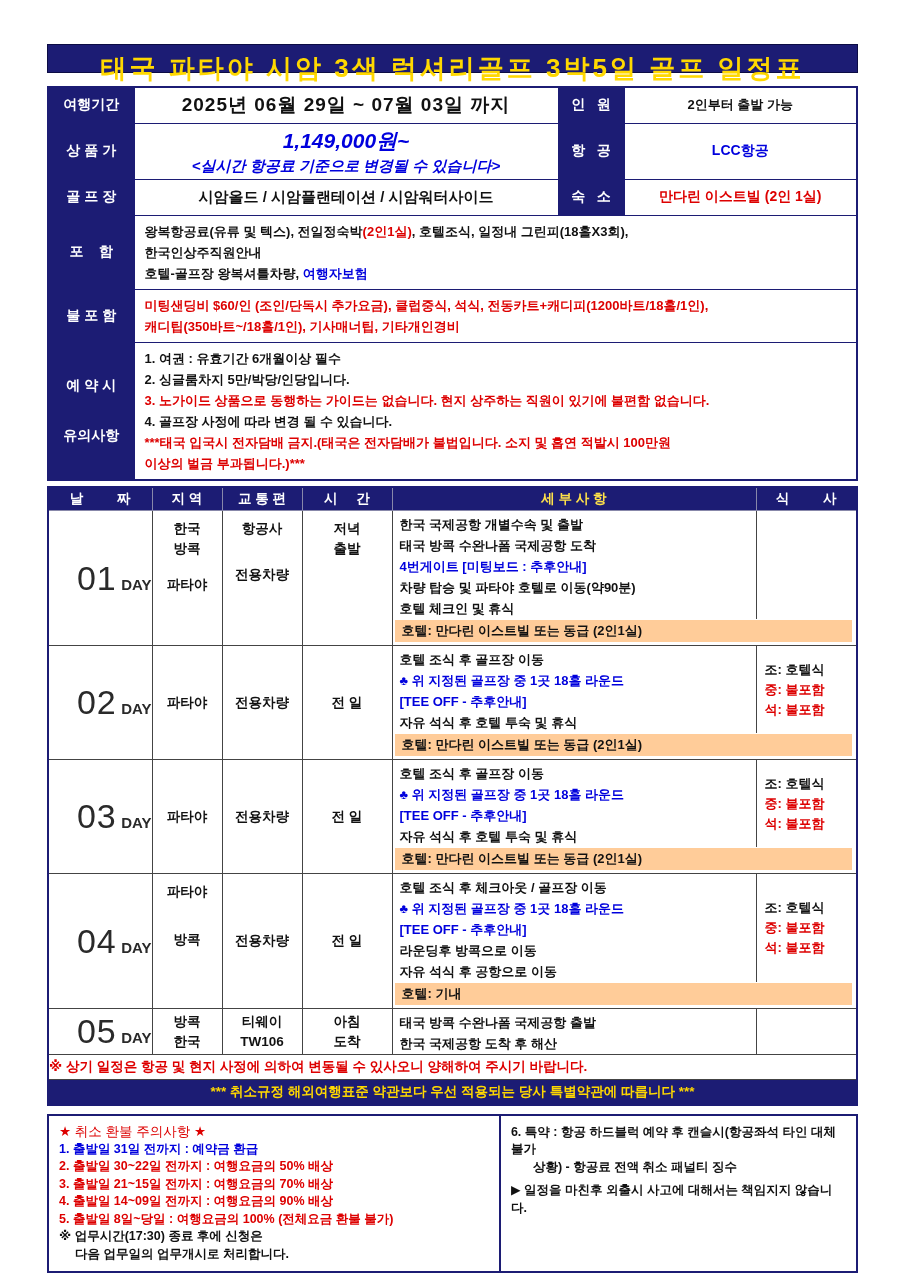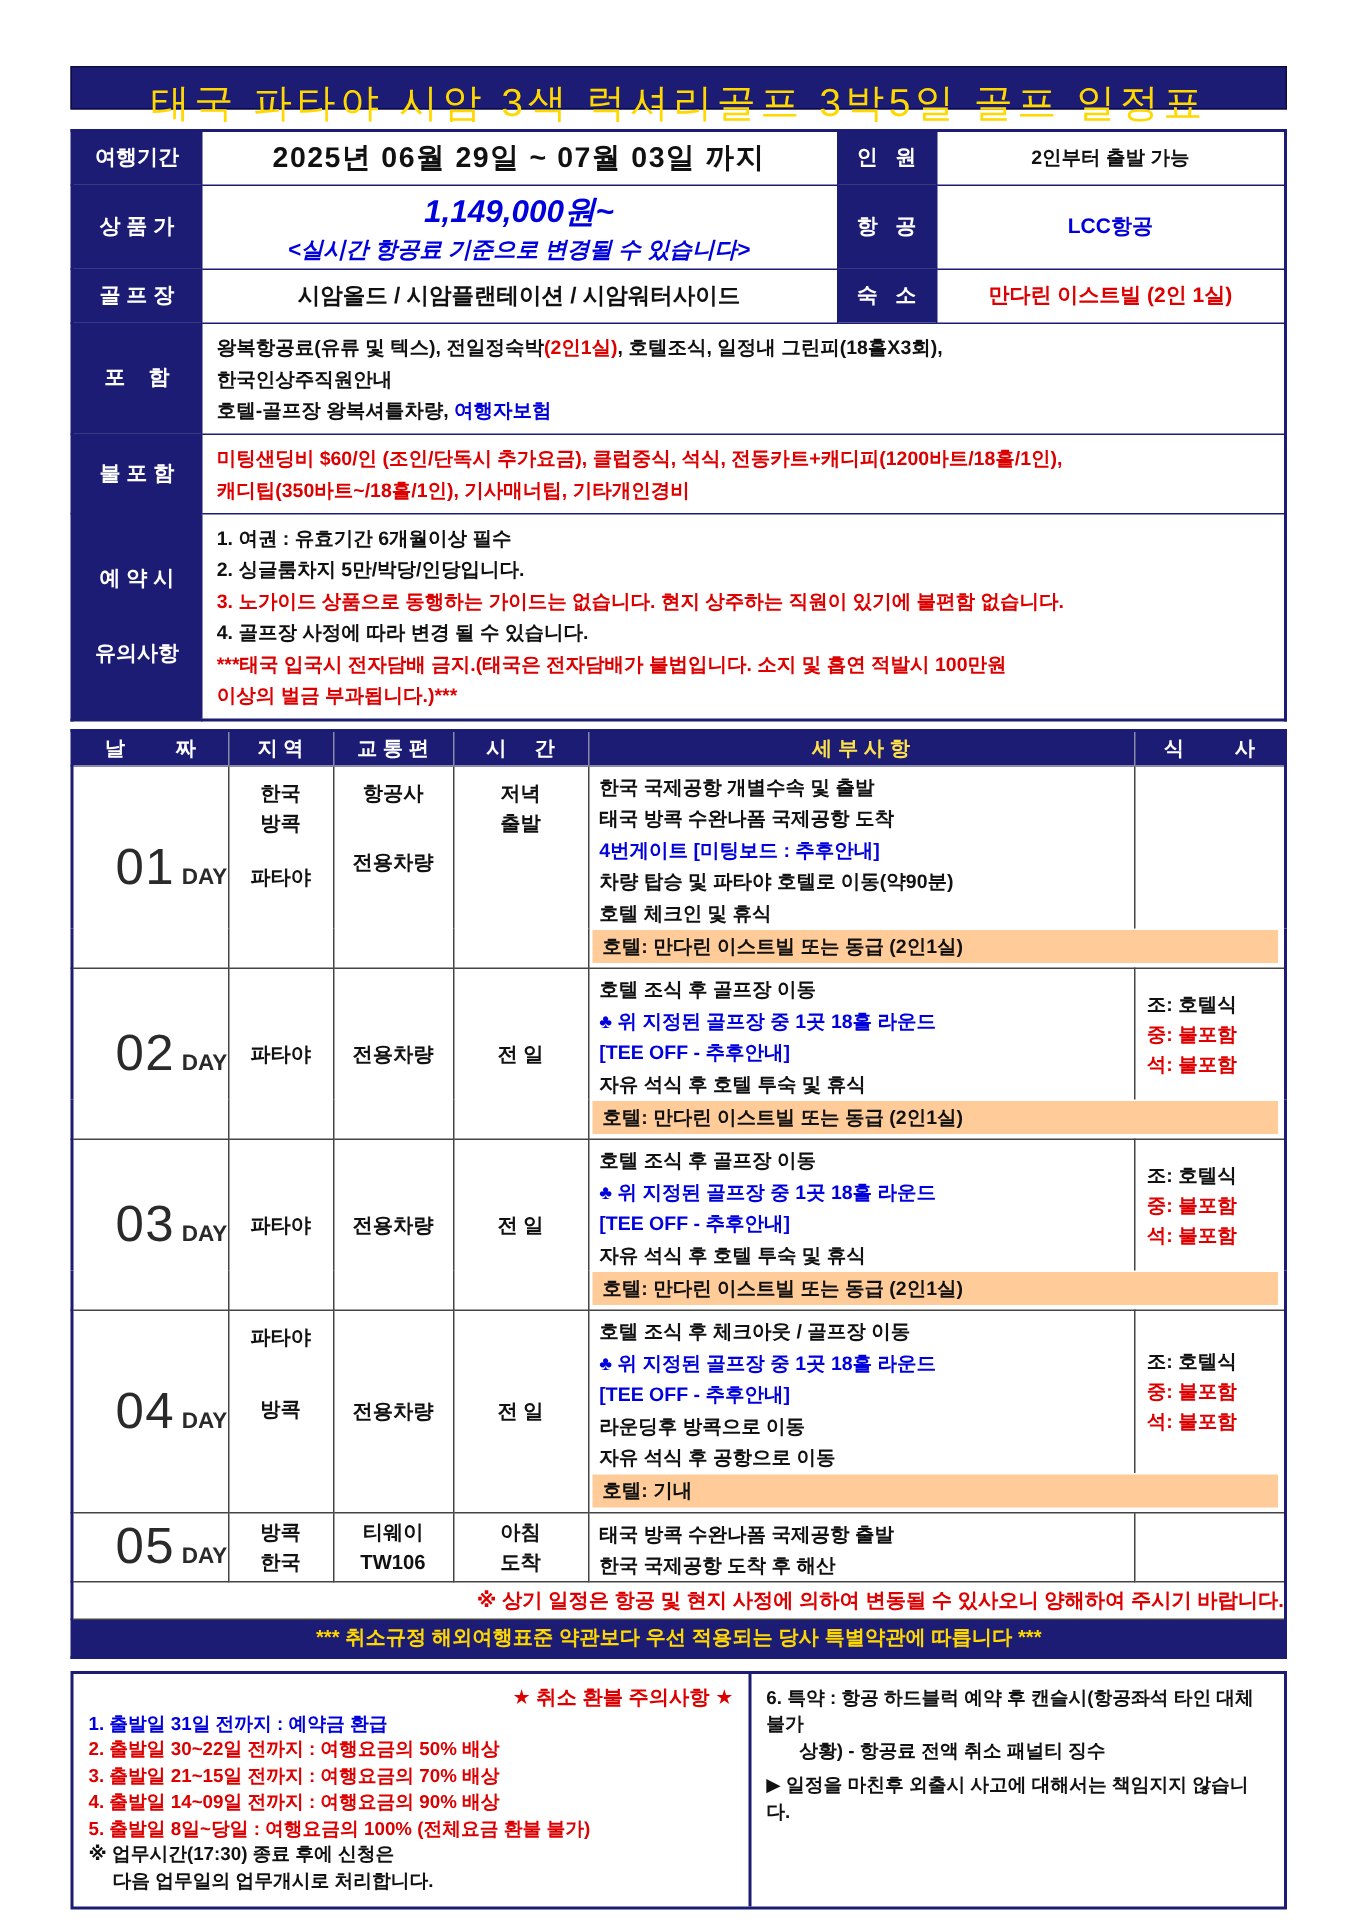--- a/index.html
+++ b/index.html
@@ -7,21 +7,21 @@
   body {
     width:905px; height:1280px; margin:0 auto;
     font-family:"Liberation Sans","DejaVu Sans",sans-serif;
     color:#111111; overflow:hidden;
   }
   .page { padding:44px 47px 0 47px; }
 
   
   .title-bar {
     background:#1c1c74; color:#ffd800;
-    font-weight:normal; font-size:26px; letter-spacing:3px;
+    font-weight:bold; font-size:26px; letter-spacing:3px;
     text-align:center; height:29px; line-height:47px;
     border:1px solid #0c0c44;
   }
 
   
   table { width:100%; border-collapse:collapse; table-layout:fixed; }
   .red  { color:#dd0000; }
   .blue { color:#0000dd; }
 
   
@@ -74,32 +74,32 @@
   .d1 .c-details,.d4 .c-details { height:106px; }
   .d2 .c-details,.d3 .c-details { height:85px; }
   .d5 td { height:46px; }
   .row-main .c-details,.row-main .c-meals { border-bottom-style:hidden; }
   .row-hotel td { border-top-style:hidden; height:24px; padding:0; }
   .hotel-band {
     background:#ffcc99; margin:1px 4px 3px 2px; padding:2px 7px;
     font-size:13px; font-weight:bold; color:#111111; line-height:18px;
   }
   .notice-row td {
-    color:#dd0000; font-weight:bold; font-size:13.5px; text-align:right; height:25px;
+    color:#dd0000; font-weight:bold; font-size:13.5px; text-align:left; height:25px;
   }
   .bar-row td {
     background:#1c1c74; color:#ffd800; font-weight:bold; font-size:13.5px;
     text-align:center; height:25px;
   }
 
   
   .cancel-box { margin-top:8px; border:2px solid #1c1c74; display:flex; }
   .cancel-left  { width:56%; padding:6px 10px 8px 10px; border-right:2px solid #1c1c74; }
   .cancel-right { flex:1; padding:8px 10px 8px 10px; }
-  .cl-title { color:#dd0000; font-weight:bold; font-size:13.5px; line-height:19px;text-align:right; }
+  .cl-title { color:#dd0000; font-weight:normal; font-size:13.5px; line-height:19px; }
   .cl-line  { font-size:12.5px; font-weight:bold; line-height:17.5px; }
   .cl-indent { padding-left:16px; }
   .tr-line  { font-size:12.5px; font-weight:600; line-height:17.5px; }
   .tr-indent { padding-left:22px; }
   .mt6 { margin-top:6px; }
 </style>
 </head>
 <body>
 
 <div class="page">

